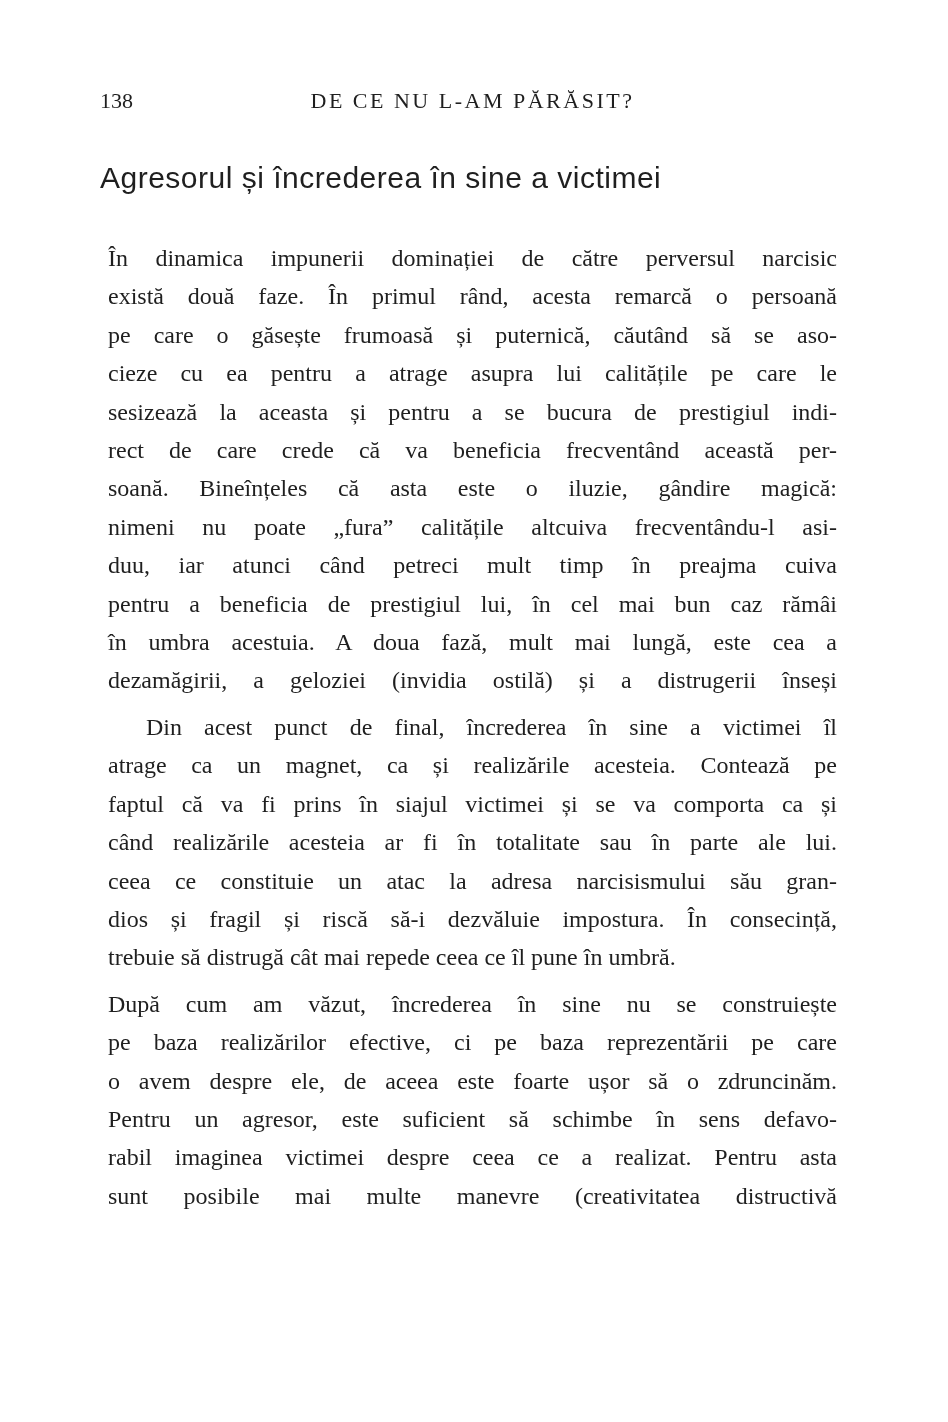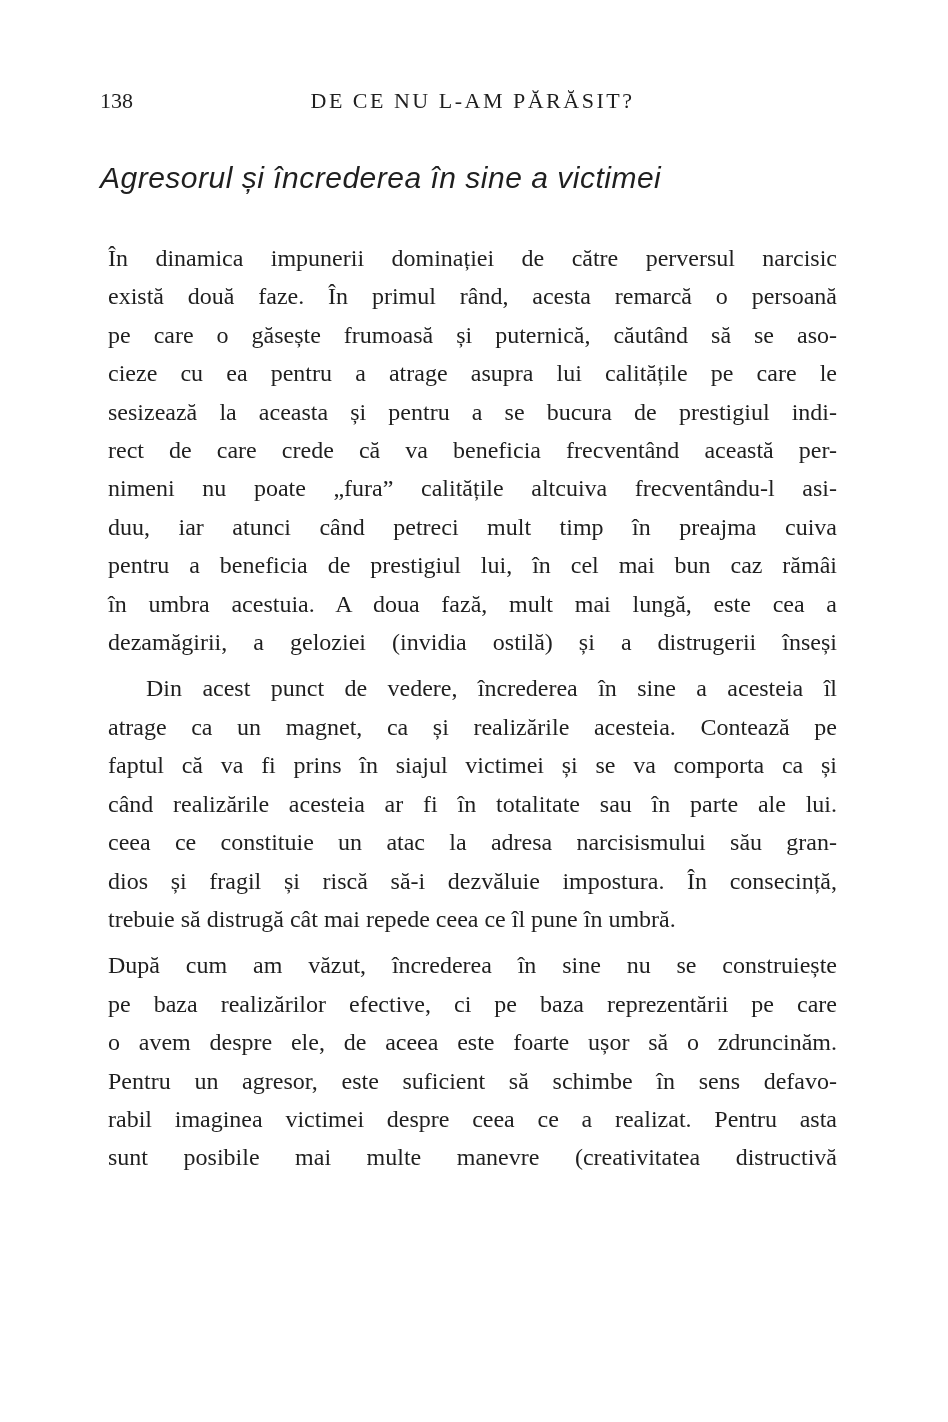--- a/index.html
+++ b/index.html
@@ -34,21 +34,20 @@
     top: 0;
   }
   .running-title {
     display: block;
     text-align: center;
     letter-spacing: 2.5px;
   }
   
   .section-title {
     font-family: "Liberation Sans", sans-serif;
-    font-style: italic;
     font-weight: 400;
     font-size: 30px;
     line-height: 40px;
     margin: 44px 0 4px 0;
     letter-spacing: 0.5px;
   }
   
   #content { margin: 0; }
   .paragraph {
     margin: 8px;
@@ -90,28 +89,29 @@
   <h1 class="section-title">Agresorul și încrederea în sine a victimei</h1>
 
   <div id="content">
       <div class="paragraph">
         <div class="line">În dinamica impunerii dominației de către perversul narcisic</div>
         <div class="line">există două faze. În primul rând, acesta remarcă o persoană</div>
         <div class="line">pe care o găsește frumoasă și puternică, căutând să se aso-</div>
         <div class="line">cieze cu ea pentru a atrage asupra lui calitățile pe care le</div>
         <div class="line">sesizează la aceasta și pentru a se bucura de prestigiul indi-</div>
         <div class="line">rect de care crede că va beneficia frecventând această per-</div>
+        <div class="line">soană. Bineînțeles că asta este o iluzie, gândire magică:</div>
         <div class="line">nimeni nu poate „fura” calitățile altcuiva frecventându-l asi-</div>
         <div class="line">duu, iar atunci când petreci mult timp în preajma cuiva</div>
         <div class="line">pentru a beneficia de prestigiul lui, în cel mai bun caz rămâi</div>
         <div class="line">în umbra acestuia. A doua fază, mult mai lungă, este cea a</div>
         <div class="line">dezamăgirii, a geloziei (invidia ostilă) și a distrugerii înseși</div>
       </div>
       <div class="paragraph indent">
-        <div class="line">Din acest punct de vedere, încrederea în sine a acesteia îl</div>
+        <div class="line">Din acest punct de final, încrederea în sine a victimei îl</div>
         <div class="line">atrage ca un magnet, ca și realizările acesteia. Contează pe</div>
         <div class="line">faptul că va fi prins în siajul victimei și se va comporta ca și</div>
         <div class="line">când realizările acesteia ar fi în totalitate sau în parte ale lui.</div>
         <div class="line">ceea ce constituie un atac la adresa narcisismului său gran-</div>
         <div class="line">dios și fragil și riscă să-i dezvăluie impostura. În consecință,</div>
         <div class="line last">trebuie să distrugă cât mai repede ceea ce îl pune în umbră.</div>
       </div>
       <div class="paragraph">
         <div class="line">După cum am văzut, încrederea în sine nu se construiește</div>
         <div class="line">pe baza realizărilor efective, ci pe baza reprezentării pe care</div>

